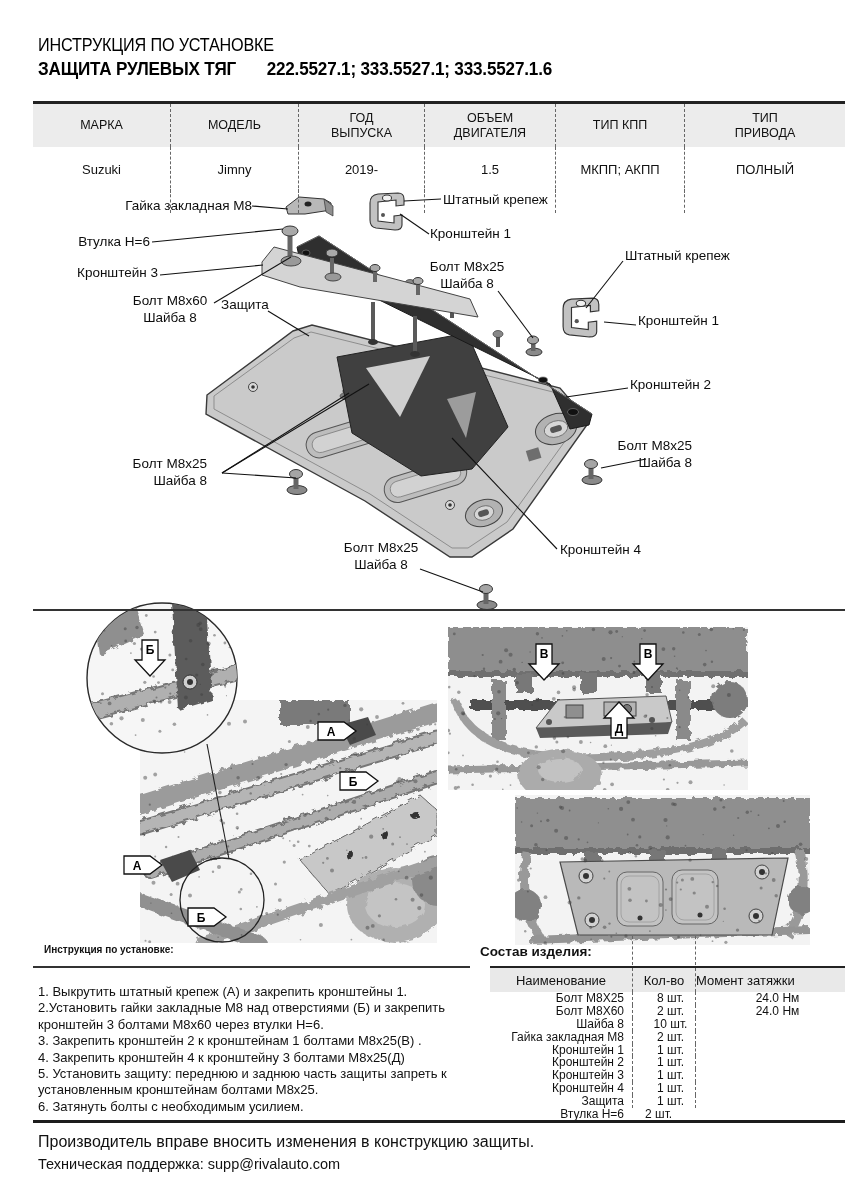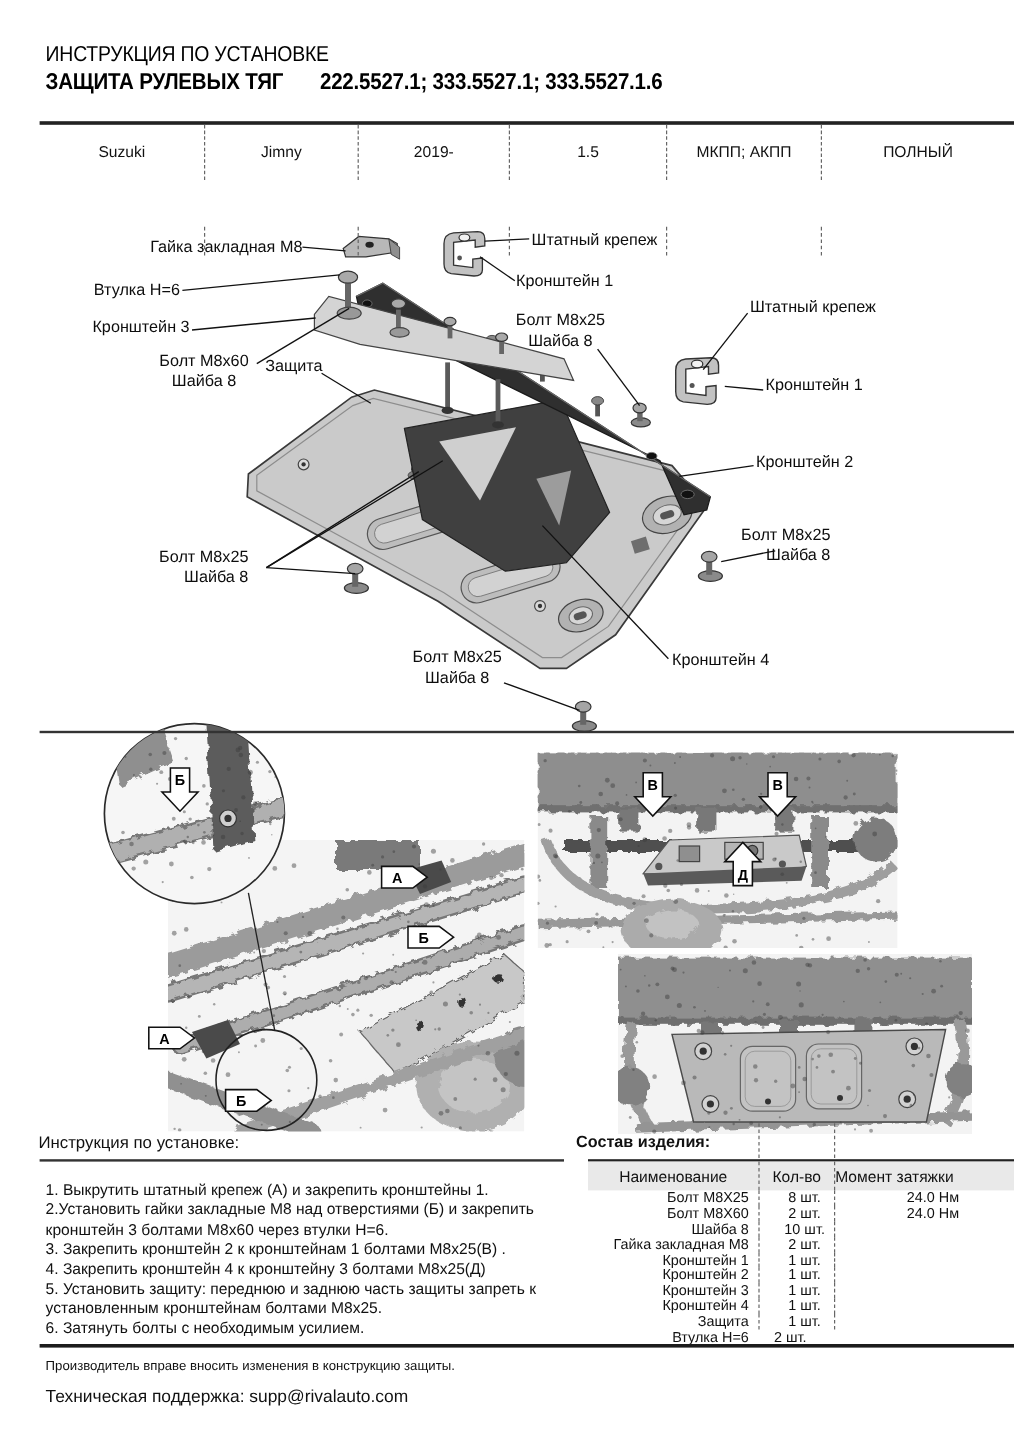--- a/index.html
+++ b/index.html
@@ -18,37 +18,37 @@
              white-space:pre-line;font-size:12.5px;line-height:1.18;height:43px;}
   .spec-row.vals .spec-cell{height:46px;font-size:13px;}
   .spec-cell.dash{border-left:1px dashed #666;}
   .vdash{position:absolute;width:0;border-left:1px dashed #666;}
   
   .dlabel{position:absolute;font-size:13.5px;line-height:17px;color:#0d0d0d;white-space:nowrap;}
   .dlabel.center{transform:translateX(-50%);text-align:center;}
   .dlabel.right{text-align:right;}
   .hline{position:absolute;background:#333;}
   
-  .instr-title{position:absolute;left:32px;top:944px;font-size:14px;font-weight:400;}
+  .instr-title{position:absolute;left:44px;top:944px;font-size:10px;font-weight:700;}
   .instr-steps{position:absolute;left:38px;top:984px;width:434px;font-size:13px;line-height:16.4px;}
   
   .comp-title{position:absolute;left:480px;top:944px;font-size:13.5px;font-weight:700;}
   .comp{position:absolute;left:490px;top:966px;width:355px;border-top:2.5px solid #222;}
   .comp-row{display:grid;grid-template-columns:142px 63px 150px;}
   .comp-row.head{background:#e9e9e9;height:24px;font-size:13px;}
   .comp-row.head .c{display:flex;align-items:center;}
   .c1{justify-content:center;text-align:center;}
   .c2{justify-content:center;text-align:center;}
   .c3{}
   .comp-row.body{height:12.9px;font-size:12px;line-height:12.9px;}
   .comp-row .cell-name{text-align:right;padding-right:8px;}
   .comp-row .cell-qty{padding-left:13px;}
   .comp-row .cell-trq{padding-left:14px;}
   .comp-row .bl{border-left:1px dashed #666;text-align:center;}
-  .footer1{position:absolute;left:38px;top:1133px;font-size:11px;}
+  .footer1{position:absolute;left:38px;top:1133px;font-size:16px;}
   .footer2{position:absolute;left:38px;top:1156px;font-size:14.5px;}
   .footer2 b{font-weight:400;}
   svg{position:absolute;left:0;top:0;}
   svg text{font-family:"Liberation Sans","DejaVu Sans",sans-serif;}
 </style>
 </head>
 <body>
 
 <div class="page">
 
@@ -744,20 +744,31 @@
         </g>
     </g>
   </svg>
 
   <div class="hdr1">ИНСТРУКЦИЯ ПО УСТАНОВКЕ</div>
   <div class="hdr2">
     <span>ЗАЩИТА РУЛЕВЫХ ТЯГ</span><span class="codes">222.5527.1; 333.5527.1; 333.5527.1.6</span>
   </div>
 
   <div class="spec">
+    <div class="spec-row head" id="spec-head">
+        <div class="spec-cell">МАРКА</div>
+        <div class="spec-cell dash">МОДЕЛЬ</div>
+        <div class="spec-cell dash">ГОД
+ВЫПУСКА</div>
+        <div class="spec-cell dash">ОБЪЕМ
+ДВИГАТЕЛЯ</div>
+        <div class="spec-cell dash">ТИП КПП</div>
+        <div class="spec-cell dash">ТИП
+ПРИВОДА</div>
+      </div>
     <div class="spec-row vals" id="spec-vals">
         <div class="spec-cell">Suzuki</div>
         <div class="spec-cell dash">Jimny</div>
         <div class="spec-cell dash">2019-</div>
         <div class="spec-cell dash">1.5</div>
         <div class="spec-cell dash">МКПП; АКПП</div>
         <div class="spec-cell dash">ПОЛНЫЙ</div>
       </div>
   </div>
 

